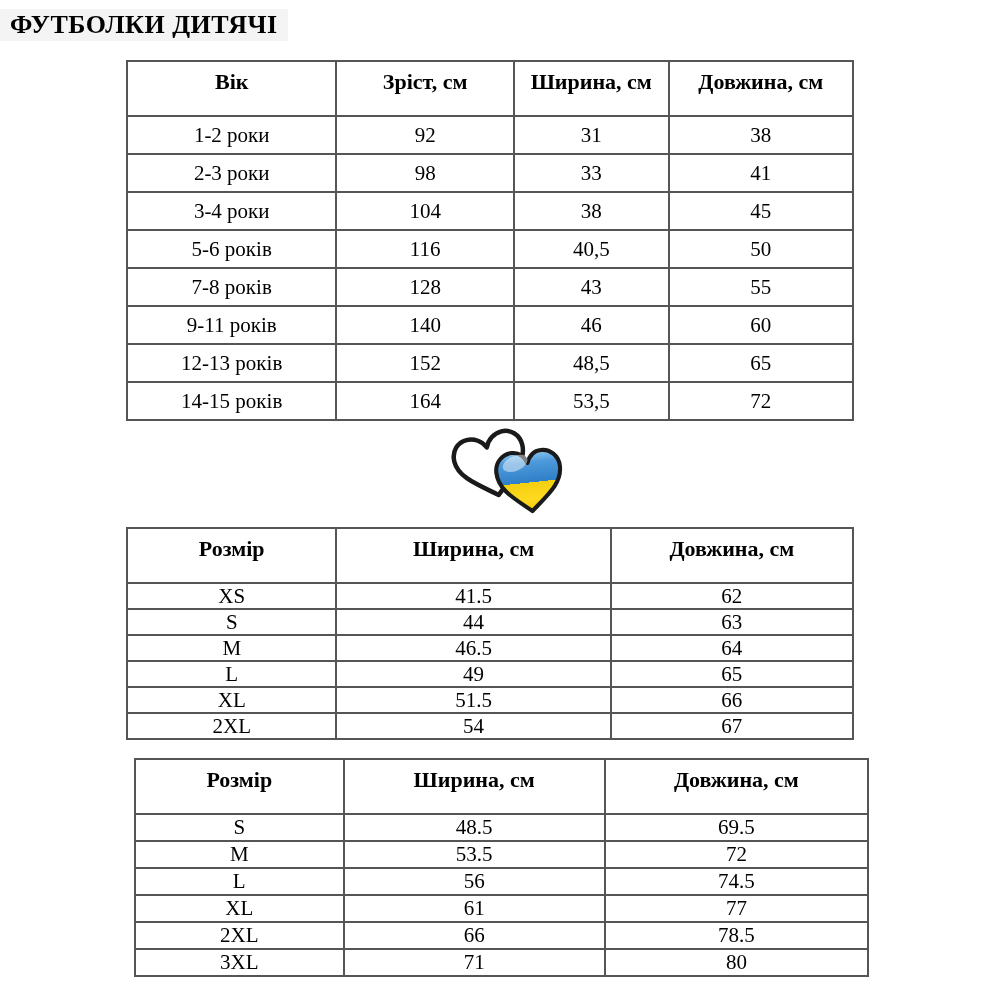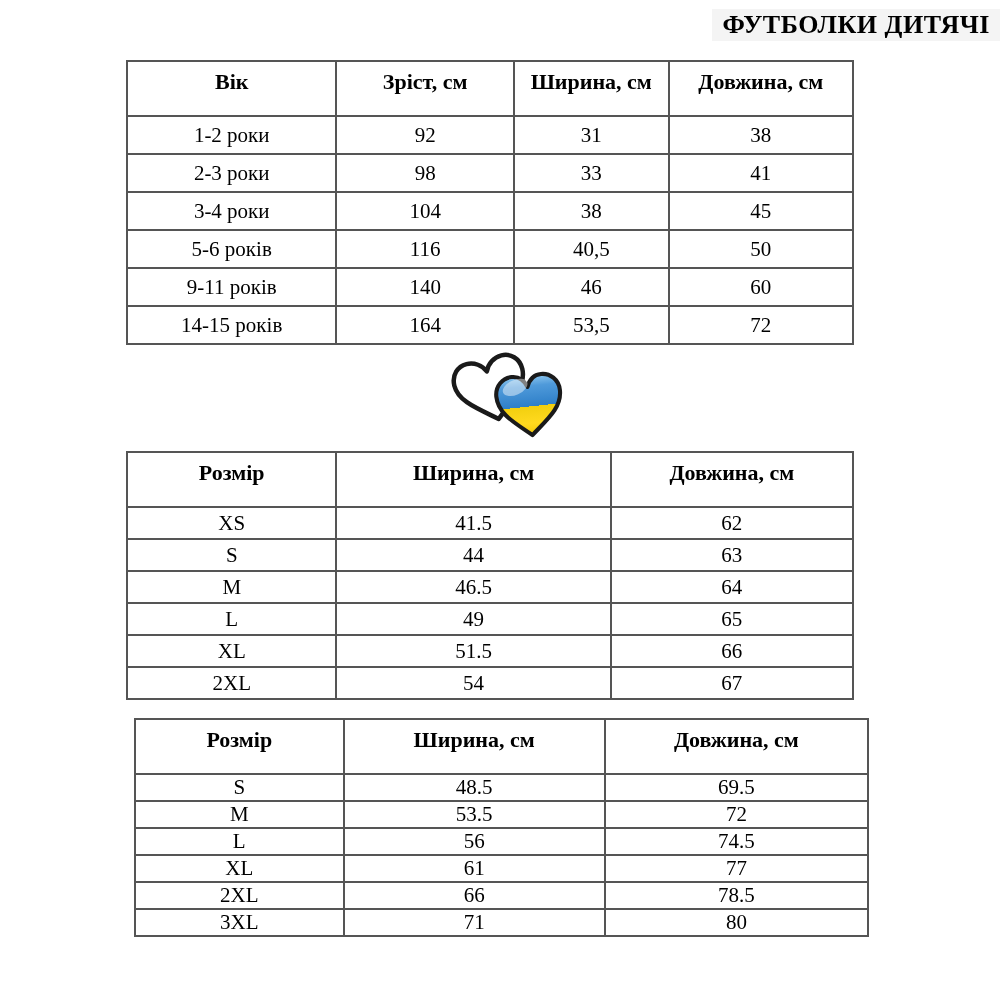--- a/index.html
+++ b/index.html
@@ -8,21 +8,21 @@
     background: #ffffff;
     width: 1000px;
     height: 1000px;
     font-family: "Liberation Serif", serif;
     color: #000;
     overflow: hidden;
   }
   .page { width: 1000px; height: 1000px; position: relative; }
 
   
-  .title-wrap { text-align: right; }
+  .title-wrap { text-align: left; }
   .doc-title {
     display: inline-block;
     font-size: 26px;
     font-weight: bold;
     letter-spacing: 0.5px;
     background: #f4f4f4;
     padding: 1px 10px;
     line-height: 1.15;
   }
   .title-1 { padding-top: 9px; }
@@ -50,21 +50,21 @@
     line-height: 1.1;
   }
   td {
     font-size: 21px;
     padding: 0 2px;
     line-height: 1.1;
   }
   .tbl-children { width: 728px; margin: 19px 0 0 126px; }
   .tbl-children tr.data-row { height: 38px; }
   .tbl-women    { width: 728px; margin: 17px 0 0 126px; }
-  .tbl-women tr.data-row { height: 32px; }
+  .tbl-women tr.data-row { height: 26px; }
   .tbl-men      { width: 735px; margin: 18px 0 0 134px; }
   .tbl-men tr.data-row { height: 27px; }
 
   
   .logo {
     margin-top: 7px;
     height: 82px;
     display: flex;
     justify-content: center;
     align-items: flex-start;
@@ -142,24 +142,36 @@
       <td>38</td>
       <td>45</td>
     </tr>
     <tr class="data-row">
       <td>5-6 років</td>
       <td>116</td>
       <td>40,5</td>
       <td>50</td>
     </tr>
     <tr class="data-row">
+      <td>7-8 років</td>
+      <td>128</td>
+      <td>43</td>
+      <td>55</td>
+    </tr>
+    <tr class="data-row">
       <td>9-11 років</td>
       <td>140</td>
       <td>46</td>
       <td>60</td>
+    </tr>
+    <tr class="data-row">
+      <td>12-13 років</td>
+      <td>152</td>
+      <td>48,5</td>
+      <td>65</td>
     </tr>
     <tr class="data-row">
       <td>14-15 років</td>
       <td>164</td>
       <td>53,5</td>
       <td>72</td>
     </tr>
   </tbody>
     </table>
 

